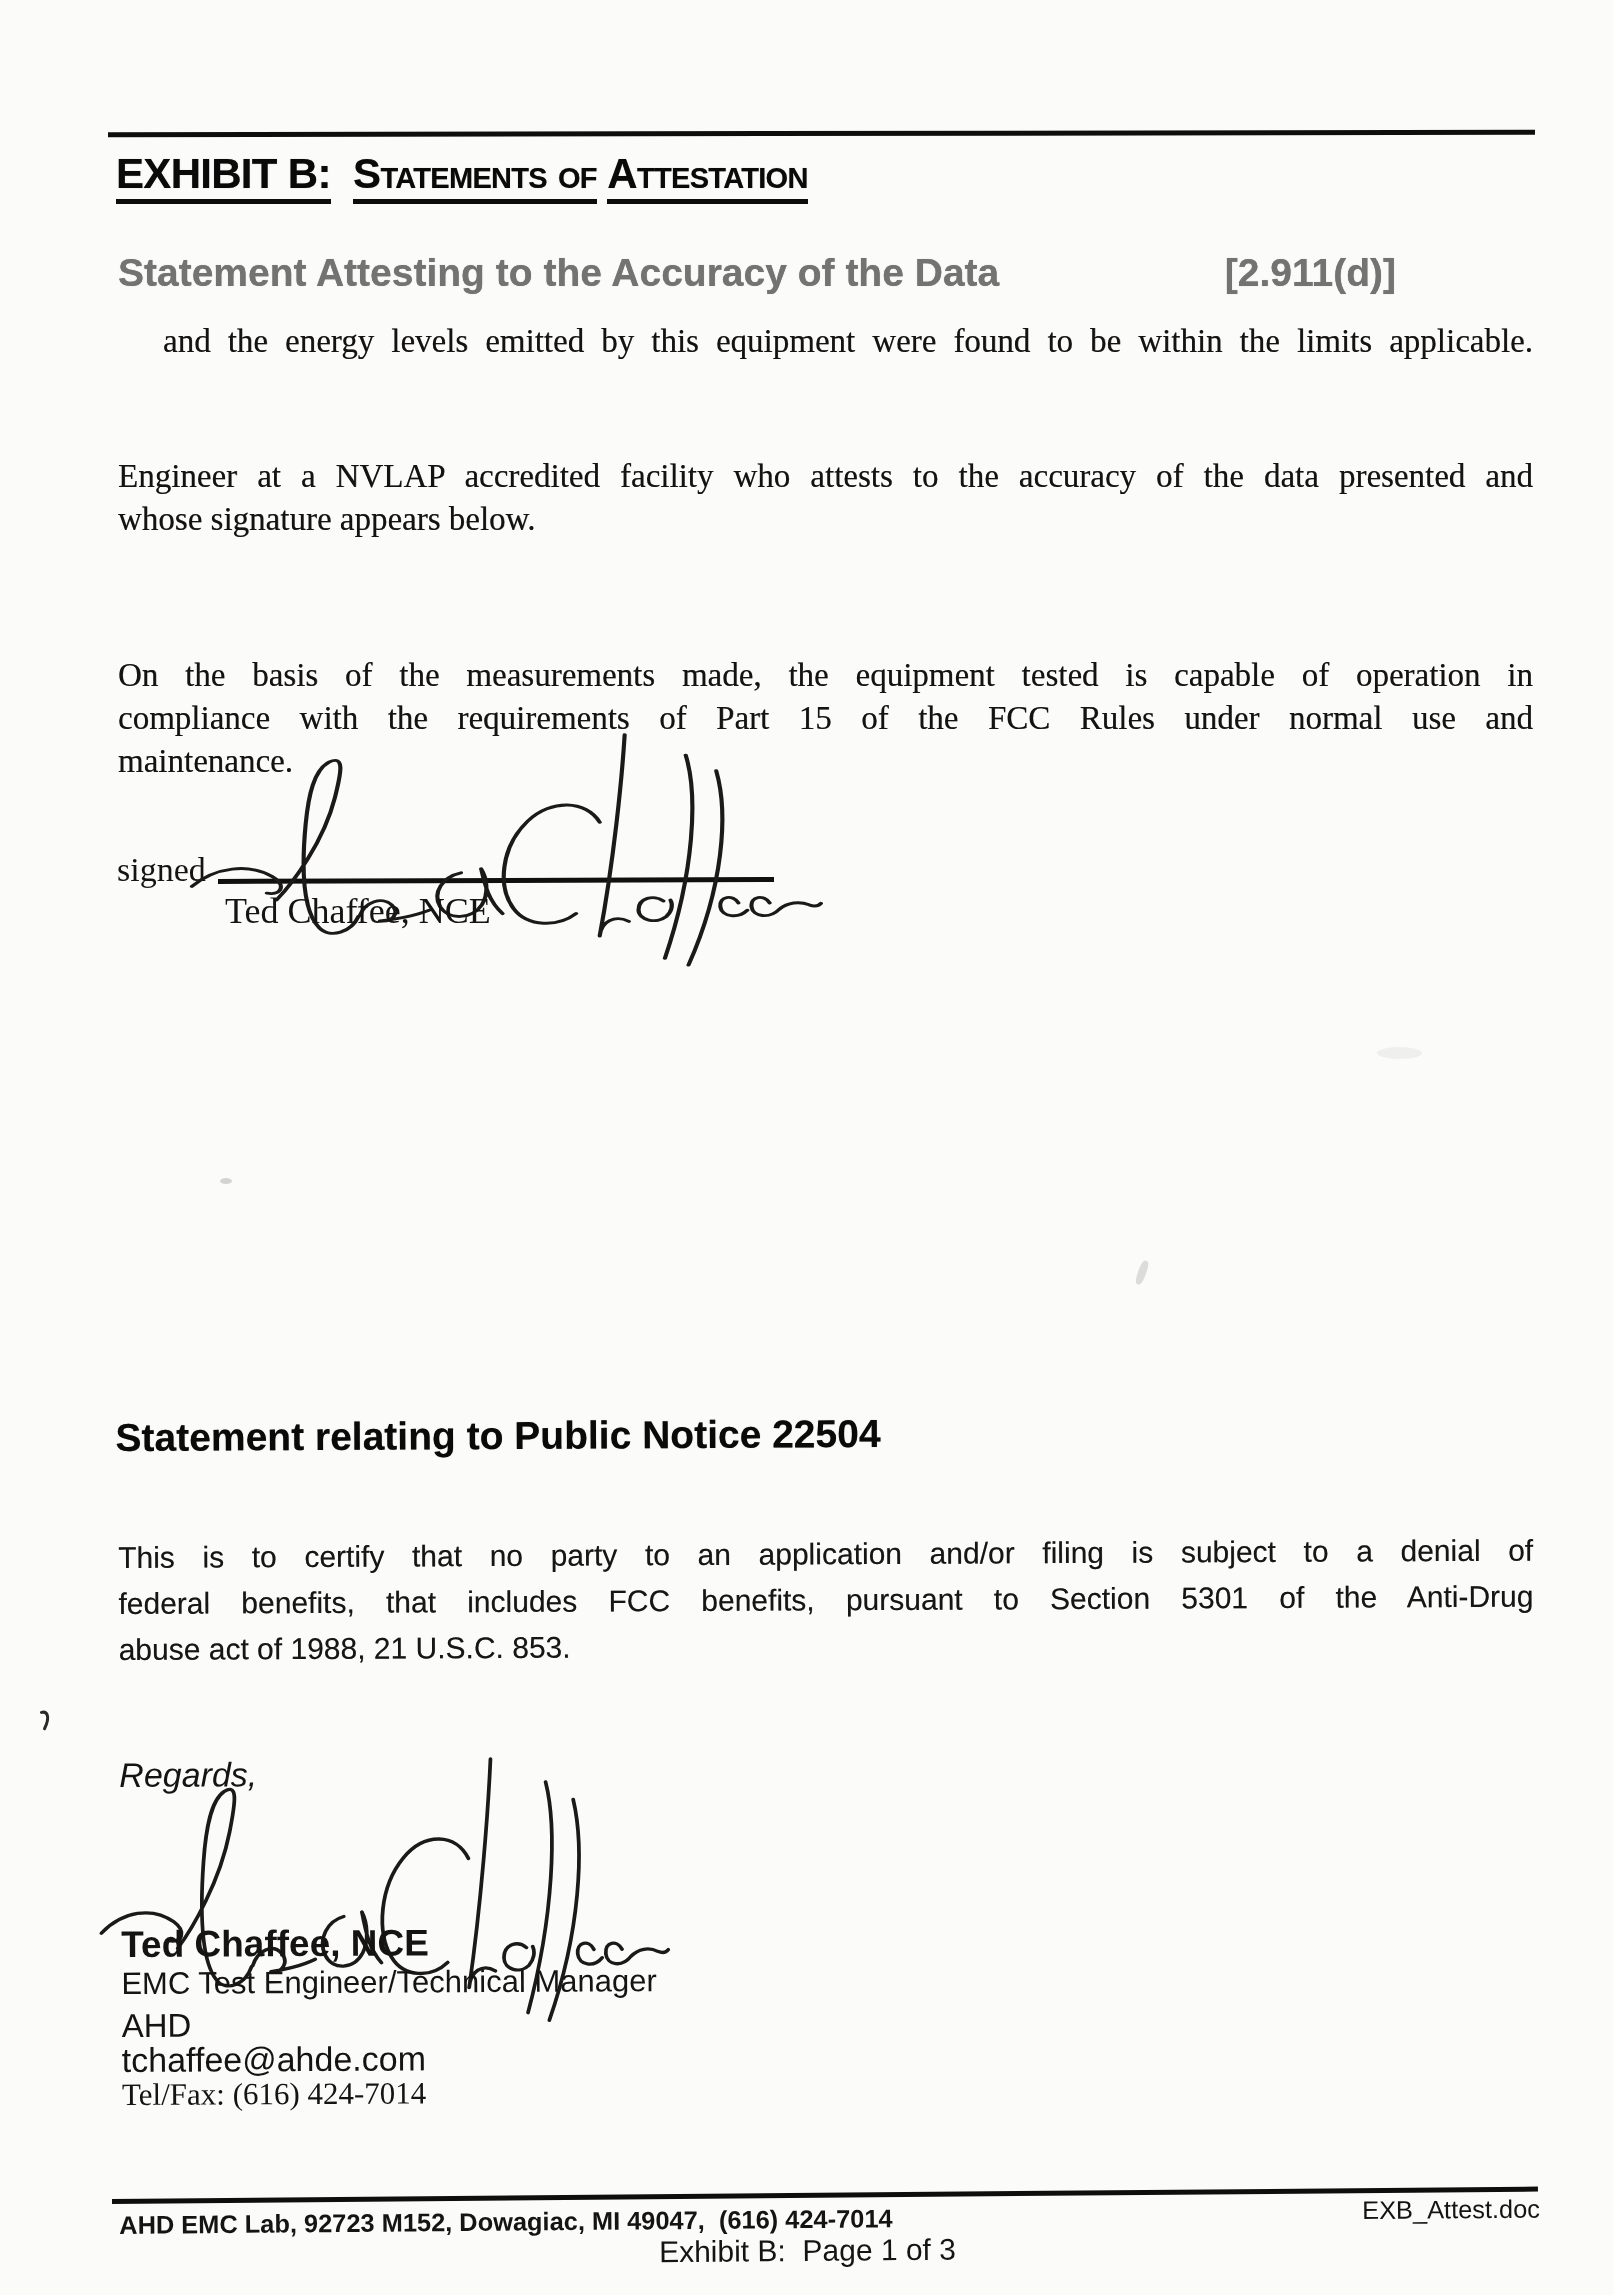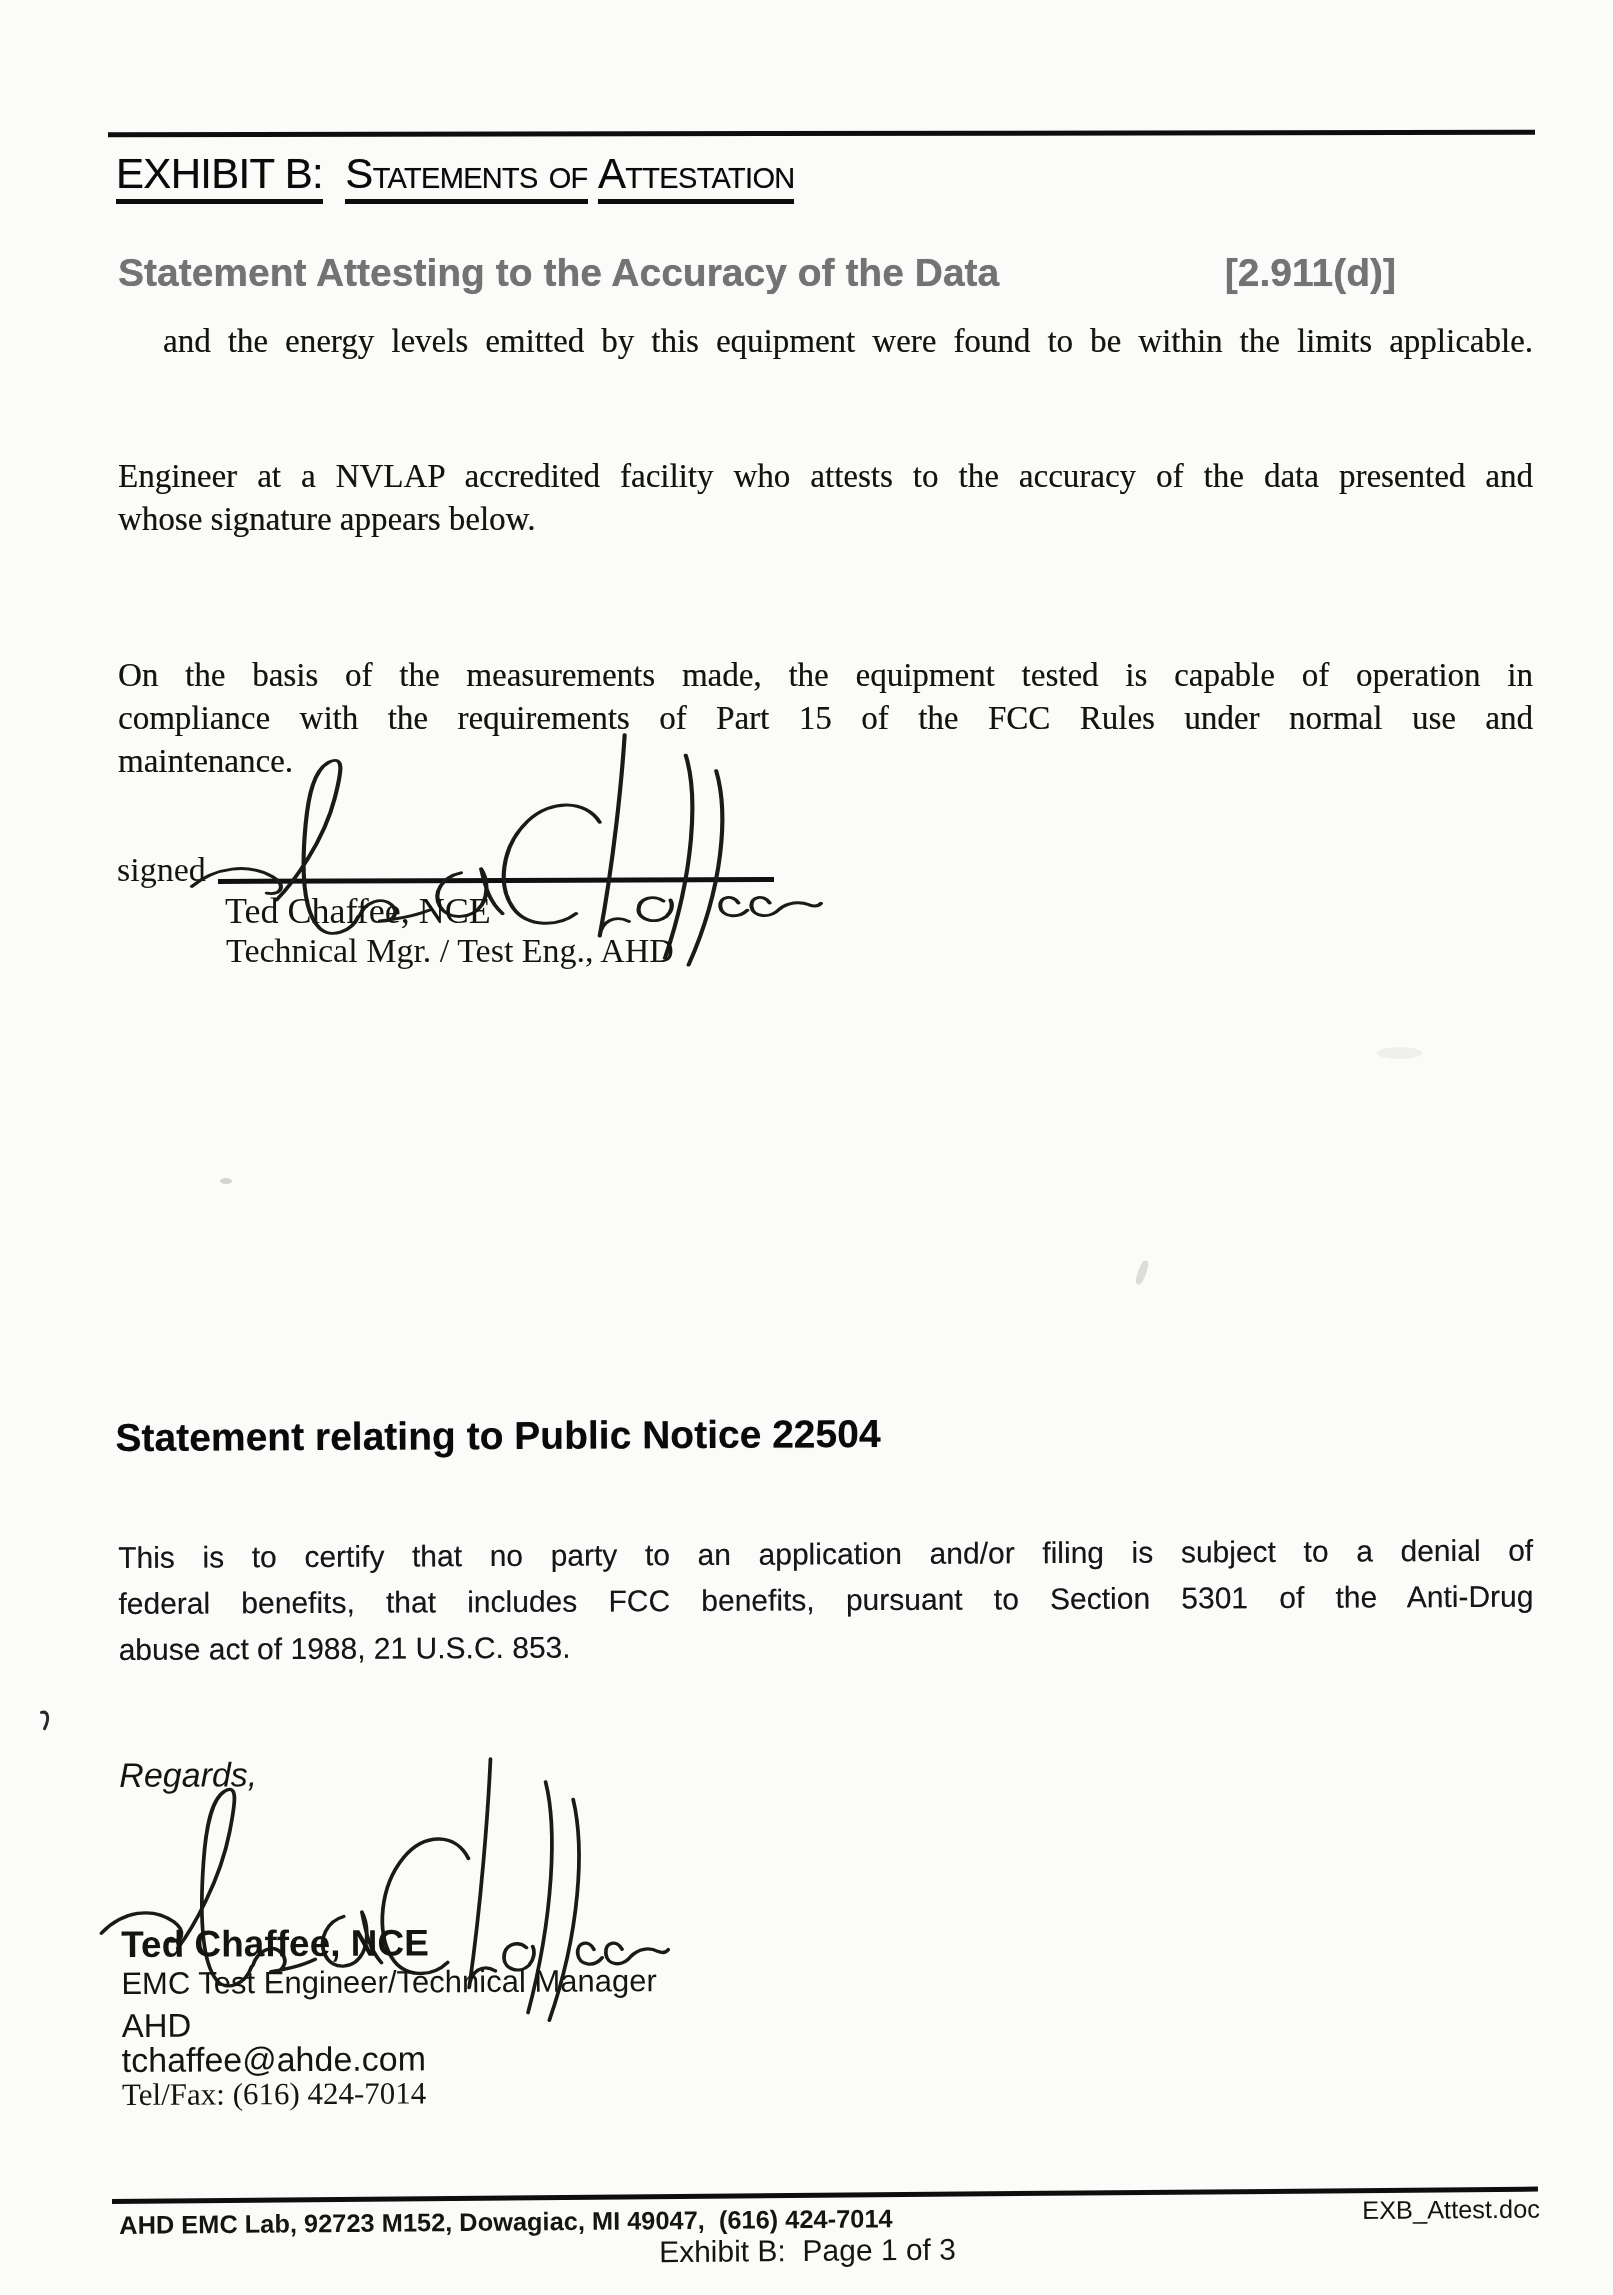--- a/index.html
+++ b/index.html
@@ -8,21 +8,21 @@
     background:#fbfbf9;overflow:hidden;color:#151412;
     font-family:"Liberation Serif",serif;
   }
   .abs{position:absolute;}
   .rule{background:#0e0e0e;}
 
   
   #top-rule{left:108px;top:131px;width:1427px;height:4.5px;transform:rotate(-0.1deg);}
   #exhibit-heading{
     left:116px;top:152px;white-space:nowrap;
-    font-family:"Liberation Sans",sans-serif;font-weight:normal;
+    font-family:"Liberation Sans",sans-serif;font-weight:bold;
     font-size:42px;line-height:43px;color:#0a0a0a;letter-spacing:-0.7px;
     text-shadow:0 0 0.7px rgba(0,0,0,.55);
   }
   #exhibit-heading .seg{display:inline-block;border-bottom:5.2px solid #0d0d0d;padding-bottom:3.7px;}
   #exhibit-heading .label{margin-right:22.4px;}
   #exhibit-heading .sc{font-variant:small-caps;}
   #exhibit-heading .sc-b{margin-left:10.5px;}
 
   
   #stmt1-heading{
@@ -128,21 +128,20 @@
         <path d="M 690 360 C 676 346, 654 354, 654 378 C 654 400, 680 408, 694 392 C 702 382, 704 368, 700 358"></path>
         <path d="M 722 60 C 740 142, 734 302, 692 478"></path>
         <path d="M 766 92 C 784 180, 776 332, 726 492"></path>
         <path d="M 798 364 C 790 346, 770 350, 772 372 C 774 393, 798 397, 811 379"></path>
         <path d="M 843 364 C 835 346, 815 350, 817 372 C 819 393, 843 397, 857 377 C 869 363, 886 360, 900 368 C 908 372, 913 371, 917 365"></path>
       </g>
     </defs>
     <use href="#sig-glyph" xlink:href="#sig-glyph"></use>
   </svg>
   <div id="sig1-name" class="abs">Ted Chaffee, NCE</div>
-  <div id="sig1-title" class="abs">Technical Mgr. / Test Eng., AHD</div>
 
   <div id="smudge1" class="abs smudge"></div>
   <div id="smudge2" class="abs smudge"></div>
   <div id="smudge3" class="abs smudge"></div>
 
   <div id="stmt2-wrap" class="abs">
     <div id="stmt2-heading" class="abs">Statement relating to Public Notice 22504</div>
     <div id="para4" class="abs sans-para">
         <div class="line">This is to certify that no party to an application and/or filing is subject to a denial of</div>
         <div class="line">federal benefits, that includes FCC benefits, pursuant to Section 5301 of the Anti-Drug</div>

